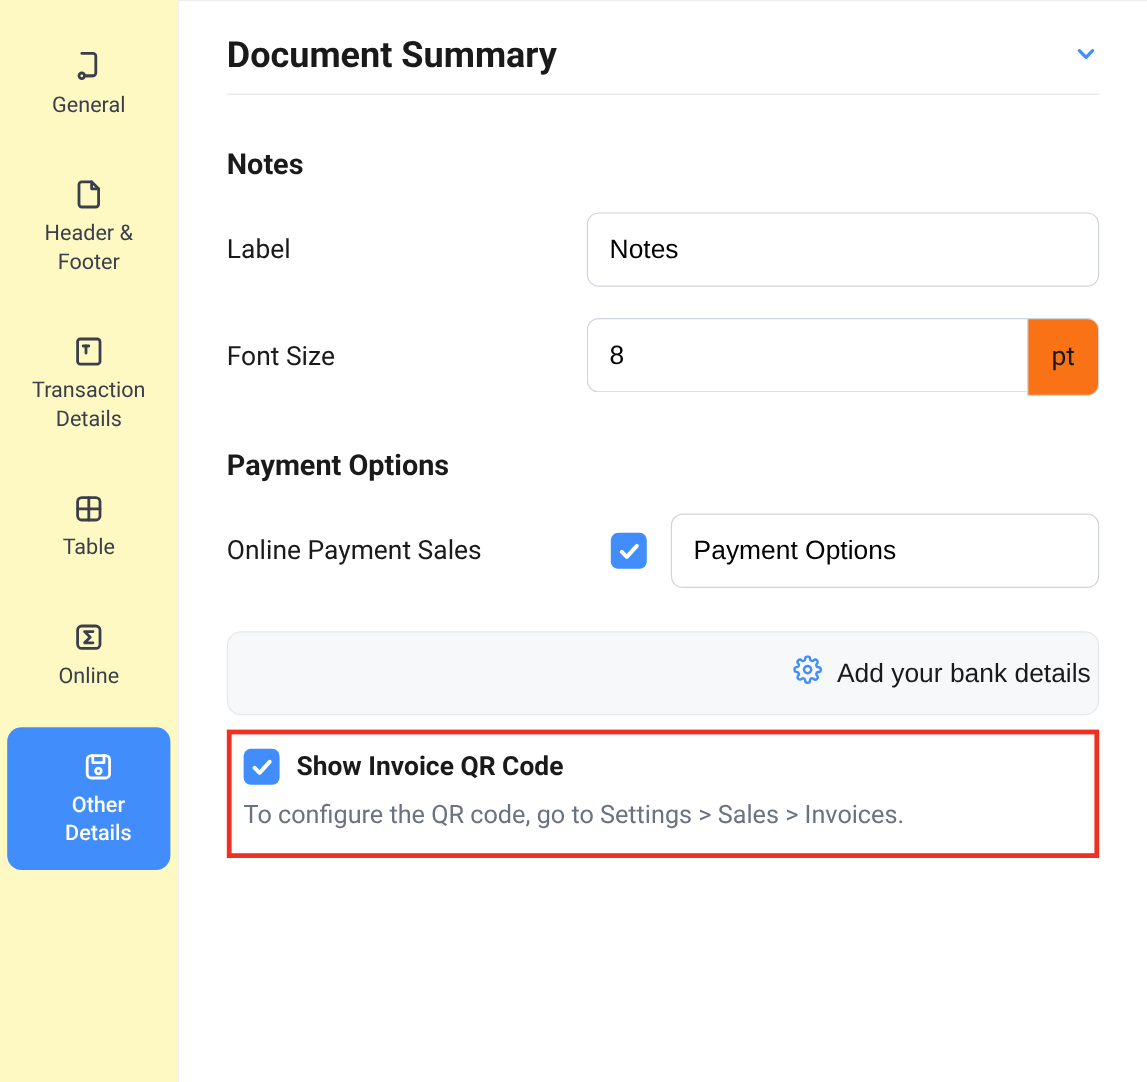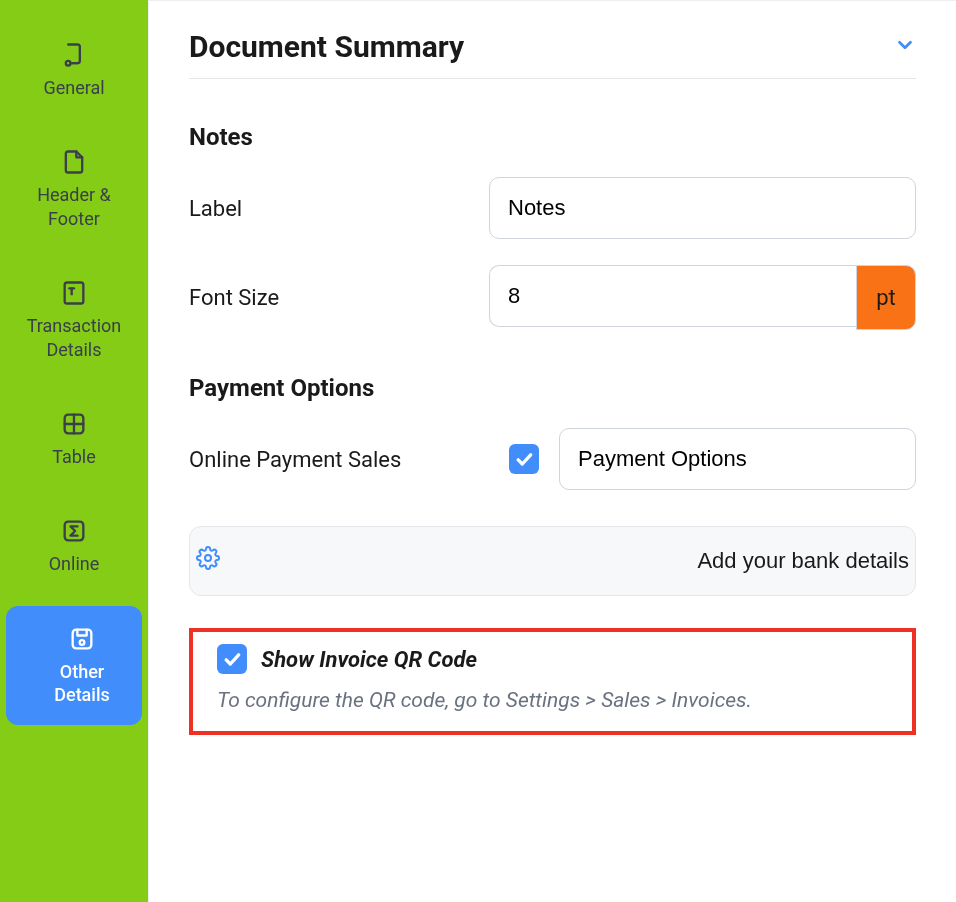--- a/index.html
+++ b/index.html
@@ -11,21 +11,21 @@
     width: 956px;
     height: 902px;
     overflow: hidden;
   }
   .layout {
     display: flex;
     height: 100%;
   }
   .sidebar {
     width: 148px;
-    background: #84cc16;
+    background: #fef9c3;
     display: flex;
     flex-direction: column;
     align-items: stretch;
     padding-top: 16px;
   }
   .sidebar-item {
     display: flex;
     flex-direction: column;
     align-items: center;
     justify-content: center;
@@ -153,34 +153,33 @@
   .payment-row .text-input { flex: 1; }
 
   .bank-btn {
     width: 100%;
     height: 70px;
     background: #f7f8fa;
     border: 1px solid #e4e7ec;
     border-radius: 12px;
     display: flex;
     align-items: center;
-    justify-content: space-between;
+    justify-content: flex-end;
     gap: 12px;
     font-size: 22px;
     color: #1a1a1a;
     cursor: pointer;
     margin-top: 36px;
   }
   .bank-btn svg { stroke: #408dfb; }
 
   .qr-section {
     border: 4px solid #ef3024;
-    margin-top: 32px;
-    padding: 12px 14px 14px 24px;
-    font-style: italic;
+    margin-top: 12px;
+    padding: 12px 14px 14px 10px;
   }
   .qr-header {
     display: flex;
     align-items: center;
     gap: 14px;
     margin-bottom: 10px;
   }
   .qr-title {
     font-size: 22px;
     font-weight: 700;

